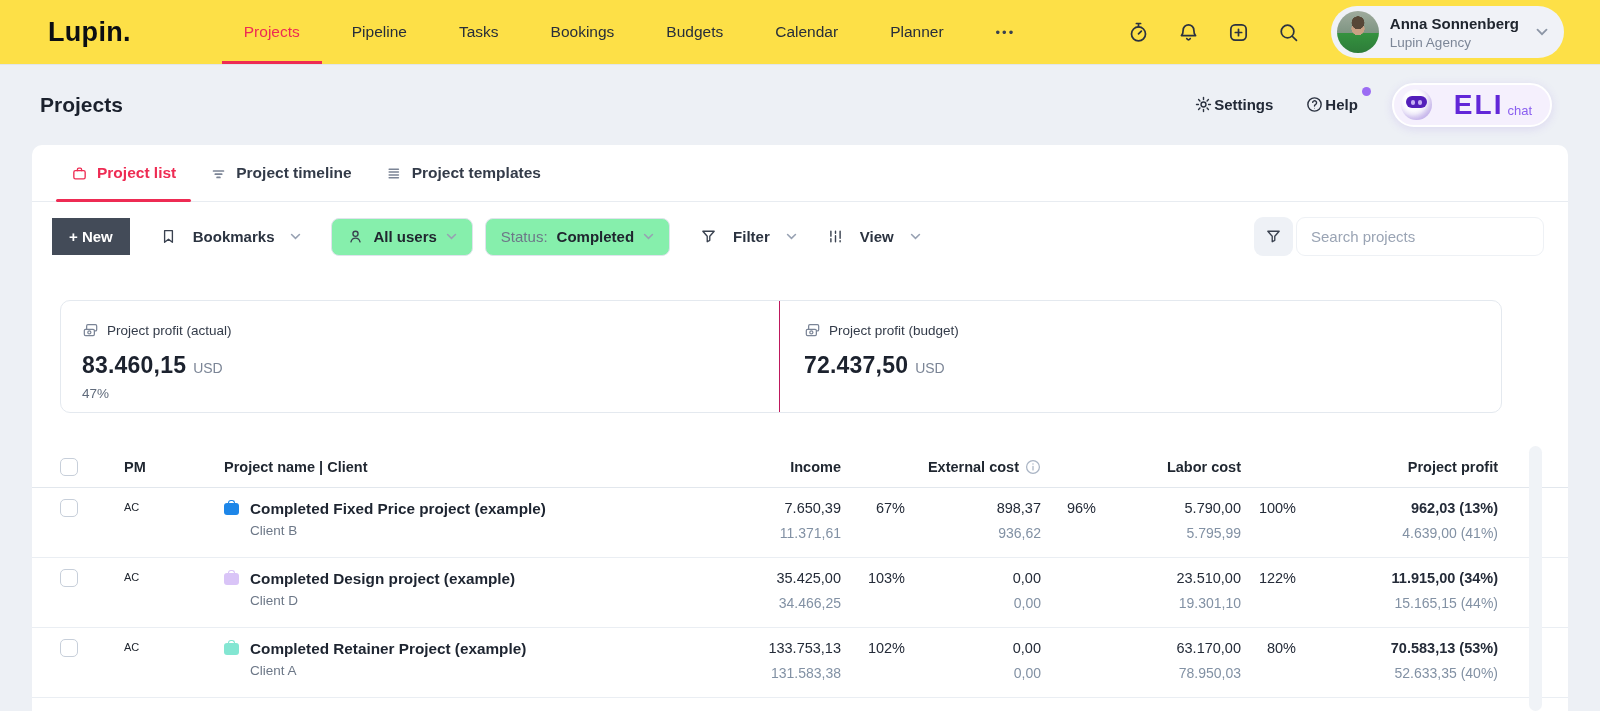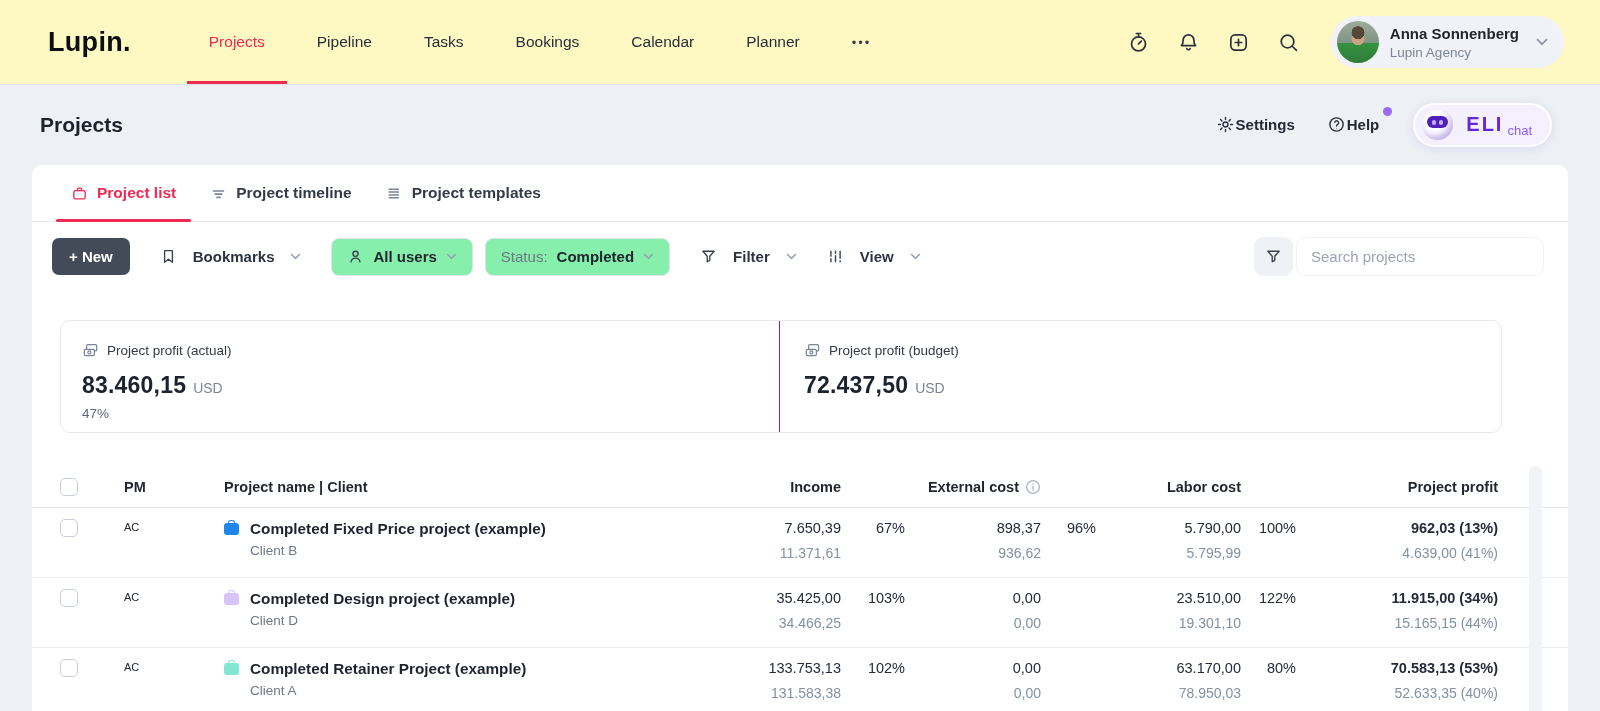--- a/index.html
+++ b/index.html
@@ -5,23 +5,23 @@
   * { box-sizing: border-box; }
   html,body { margin:0; padding:0; }
   body {
     width:1600px; height:711px; overflow:hidden;
     font-family:"Liberation Sans", sans-serif;
     background:#edf0f5; color:#20262f;
   }
   svg { display:block; }
 
   
-  .topbar { height:84px; background:#fef9c3; display:flex; align-items:center;
+  .topbar { height:64px; background:#fde047; display:flex; align-items:center;
             padding:0 36px 0 48px; position:relative; z-index:2;
-            box-shadow:0 1px 0 rgba(20,30,50,.05); }
+            box-shadow:0 1px 0 rgba(20,30,50,.05);gap:35px; }
   .logo { font-size:27px; font-weight:800; letter-spacing:.3px; color:#0b0e13; cursor:pointer; }
   .nav { display:flex; height:100%; margin-left:52px; }
   .nav-item { display:flex; align-items:center; height:100%; padding:0 26px;
               font-size:15.5px; font-weight:500; color:#272e3a; cursor:pointer; position:relative; }
   .nav-item.active { color:#ee2b53; }
   .nav-item.active::after { content:""; position:absolute; left:4px; right:4px; bottom:0;
               height:3px; background:#ee2b53; }
   .nav-more { font-size:13px; letter-spacing:2px; color:#39414f; }
   .nav-right { margin-left:auto; display:flex; align-items:center; gap:27px; }
   .icon-btn { background:none; border:none; padding:0; cursor:pointer; display:flex; }
@@ -48,37 +48,37 @@
   .eli-btn { display:flex; align-items:center; height:44px; padding:0 18px 0 7px;
              border-radius:23px; background:#f5f0fd; border:2px solid #fff;
              box-shadow:0 2px 10px rgba(120,80,220,.15); cursor:pointer; margin-left:2px; font-family:inherit; }
   .eli-bot { width:31px; height:31px; border-radius:50%; position:relative; flex:none;
              background:radial-gradient(circle at 35% 30%, #ffffff 55%, #e3d6f7);
              box-shadow:inset -3px -4px 7px rgba(110,70,200,.35); }
   .eli-visor { position:absolute; left:5px; top:7px; width:21px; height:12px;
                border-radius:6px; background:#531fba; }
   .eli-eye { position:absolute; top:3.5px; width:4px; height:5.5px; border-radius:2px; background:#c5aef3; }
   .eli-eye.l { left:5px; } .eli-eye.r { left:12px; }
-  .eli-text { font-size:20px; font-weight:800; letter-spacing:2px; color:#6227d8; margin-left:13px; }
+  .eli-text { font-size:28px; font-weight:800; letter-spacing:2px; color:#6227d8; margin-left:22px; }
   .eli-chat { font-size:13px; color:#8a5ff0; margin-left:4px; align-self:flex-end; margin-bottom:7px; }
 
   
   .card { position:relative; margin:0 32px; height:566px; background:#fff;
           border-radius:10px 10px 0 0; }
 
   .tabs { display:flex; align-items:stretch; height:57px; border-bottom:1px solid #e8ecf1; padding:0 22px; }
   .tab { display:flex; align-items:center; gap:9px; padding:0 17px; font-size:15.5px;
          font-weight:600; color:#333b49; cursor:pointer; position:relative; }
   .tab.active { color:#ee2b53;justify-content:center; }
   .tab.active::after { content:""; position:absolute; left:2px; right:2px; bottom:-1px;
          height:3px; background:#ee2b53; border-radius:2px; }
 
   .toolbar { display:flex; align-items:center; height:69px; padding:0 24px 0 20px; }
   .btn-new { height:37px; padding:0 17px; background:#434b58; color:#fff; font-size:15px;
-             font-weight:600; border:none; border-radius:7px; cursor:pointer; font-family:inherit; }
+             font-weight:600; border:none; border-radius:0; cursor:pointer; font-family:inherit; }
   .tool-ghost { display:flex; align-items:center; gap:16px; font-size:15px; font-weight:700;
                 color:#2b3340; background:none; border:none; cursor:pointer; font-family:inherit; padding:0;text-align:center; }
   .tool-pill { display:flex; align-items:center; gap:9px; height:38px; padding:0 15px;
                background:#86efac; border:1px solid #dfe4ec; border-radius:8px; font-size:15px;
                font-weight:600; color:#20262f; cursor:pointer; font-family:inherit; }
   .ml30 { margin-left:30px; } .ml12 { margin-left:12px; }
   .status-label { color:#6d7788; font-weight:400; }
   .search-wrap { margin-left:auto; display:flex; align-items:center; }
   .funnel-box { width:39px; height:39px; border-radius:9px; background:#eef1f6; margin-right:3px;
                 display:flex; align-items:center; justify-content:center; cursor:pointer; border:none; }
@@ -128,20 +128,21 @@
 </head>
 <body>
 
 <nav class="topbar">
   <div class="logo">Lupin.</div>
   <div class="nav">
     <a class="nav-item active">Projects</a>
     <a class="nav-item">Pipeline</a>
     <a class="nav-item">Tasks</a>
     <a class="nav-item">Bookings</a>
+    <a class="nav-item">Budgets</a>
     <a class="nav-item">Calendar</a>
     <a class="nav-item">Planner</a>
     <a class="nav-item nav-more">•••</a>
   </div>
   <div class="nav-right">
     <button class="icon-btn">
       <span>
         <svg width="23" height="23" viewBox="0 0 24 24" fill="none" stroke="#2b3240" stroke-width="1.8" stroke-linecap="round">
           <circle cx="12" cy="13.5" r="7.3"></circle>
             <path d="M9.8 2.6h4.4M12 2.6v3.4M12 13.5l3-3"></path>

